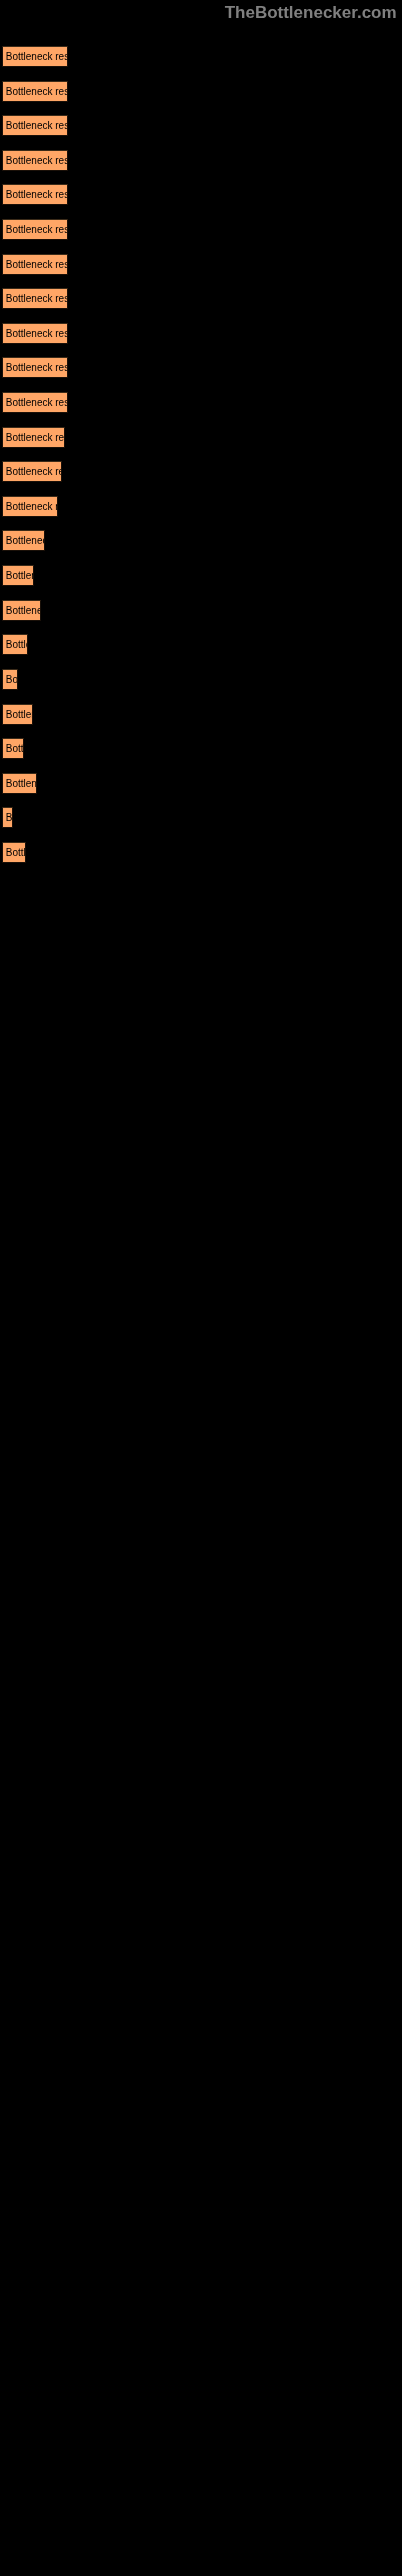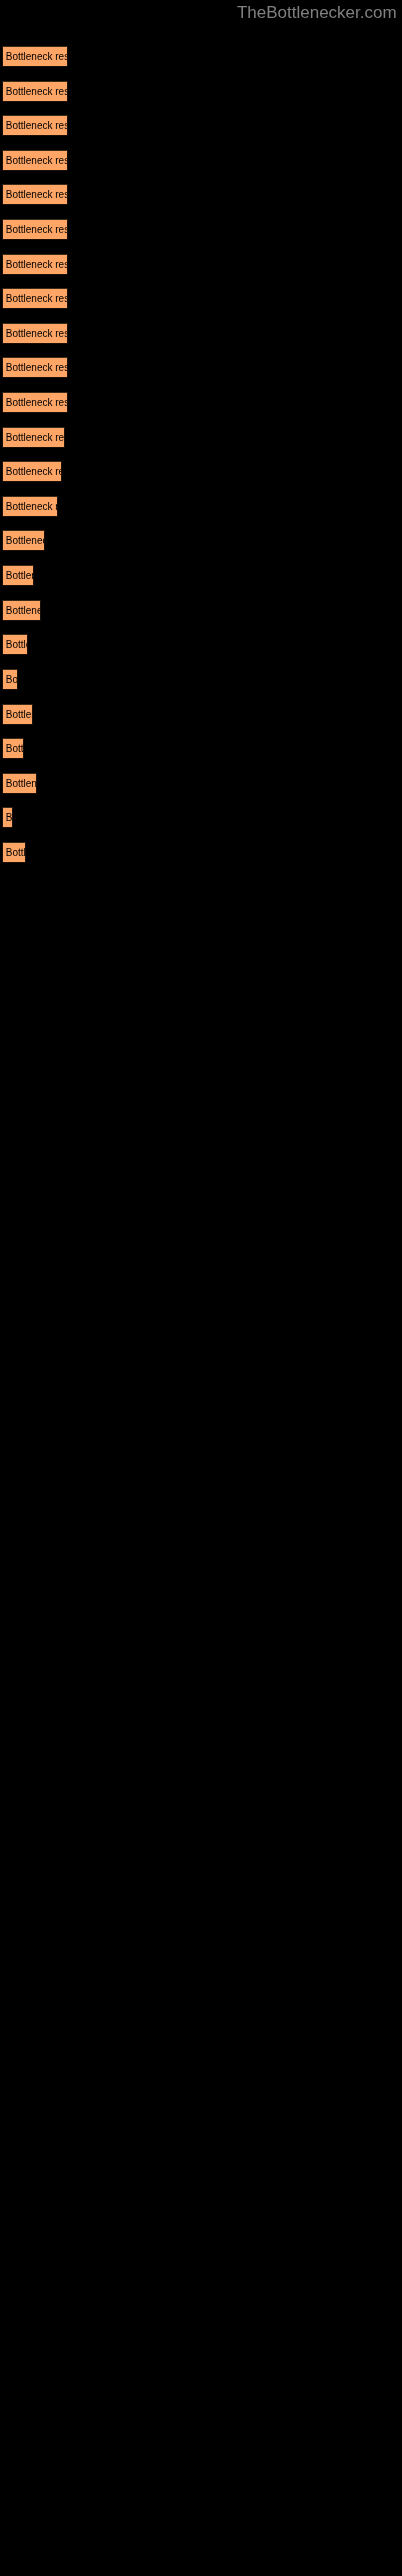--- a/index.html
+++ b/index.html
@@ -18,20 +18,21 @@
   .site-title {
     position: absolute;
     top: 1.6px;
     right: 6.4px;
     color: #808080;
     font-size: 17px;
     font-family: "Liberation Sans", sans-serif;
     letter-spacing: 0px;
     white-space: nowrap;
     line-height: 21px;
+    font-weight: bold;
   }
 
   .chart-area {
     position: absolute;
     left: 0;
     top: 0;
     width: 403px;
     height: 886px;
   }
 

